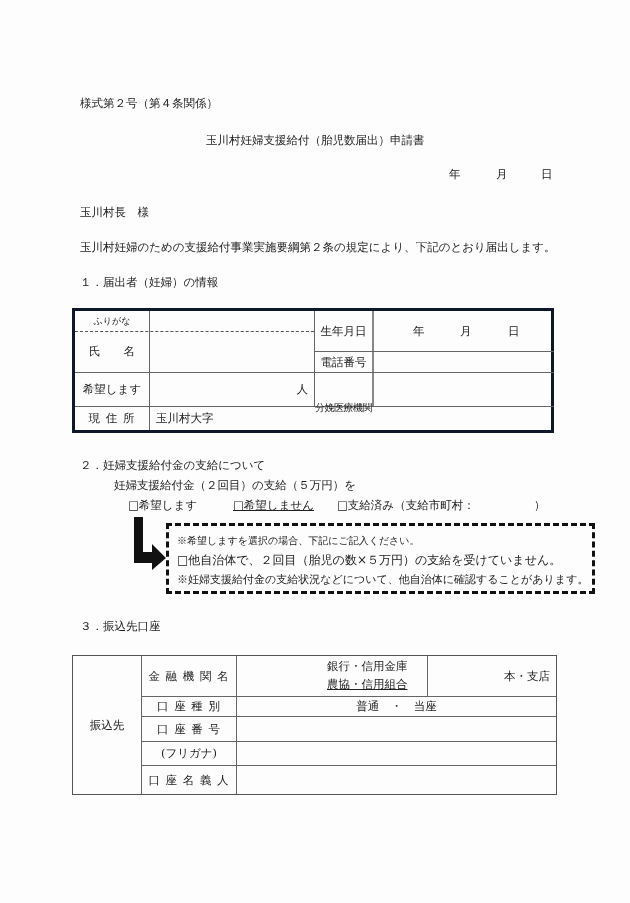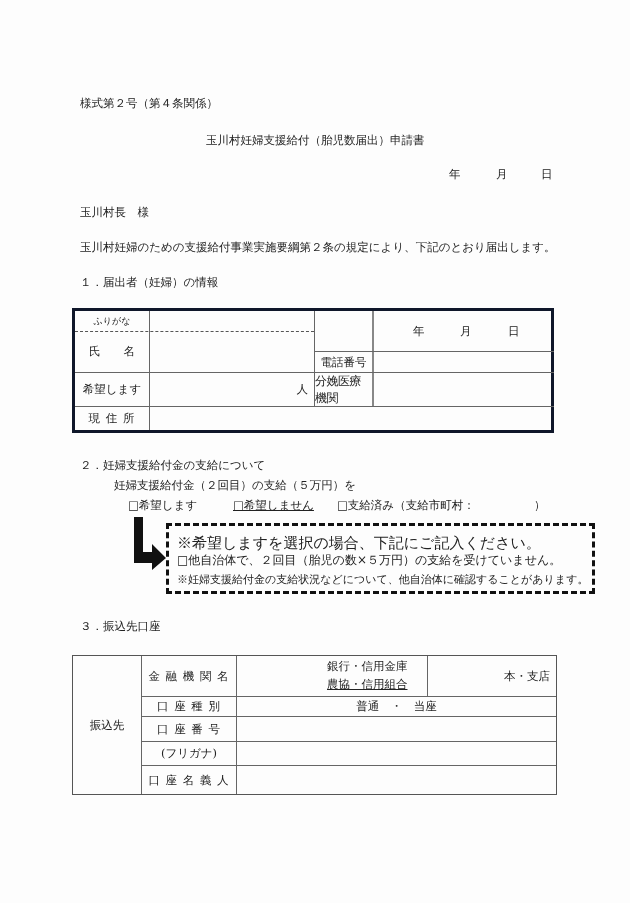--- a/index.html
+++ b/index.html
@@ -36,51 +36,53 @@
   <div class="dash" style="left:0;top:20px;width:239px;"></div>
   <div class="hl" style="left:239px;top:40px;width:240px;"></div>
   <div class="hl" style="left:0;top:61px;width:479px;"></div>
   <div class="hl" style="left:0;top:95px;width:479px;"></div>
 
   <div class="cell center" style="left:0;top:0;width:74px;height:20px;font-size:9px;">ふりがな</div>
   <div class="cell" style="left:75px;top:0;width:164px;height:20px;"></div>
   <div class="cell center" style="left:0;top:20px;width:74px;height:41px;">氏　　名</div>
   <div class="cell" style="left:75px;top:21px;width:164px;height:40px;"></div>
 
+  <div class="cell center" style="left:240px;top:0;width:57px;height:40px;">生年月日</div>
   <div class="cell" style="left:299px;top:0;width:180px;height:40px;">
     <span class="abs" style="left:39px;top:13px;">年</span>
     <span class="abs" style="left:86px;top:13px;">月</span>
     <span class="abs" style="left:134px;top:13px;">日</span>
   </div>
   <div class="cell center" style="left:240px;top:41px;width:57px;height:20px;">電話番号</div>
   <div class="cell" style="left:299px;top:41px;width:180px;height:20px;"></div>
 
   <div class="cell center" style="left:0;top:62px;width:74px;height:33px;">希望します</div>
   <div class="cell" style="left:75px;top:62px;width:164px;height:33px;justify-content:flex-end;padding-right:6px;">
     <span>人</span>
   </div>
-  <div class="cell center" style="left:240px;top:62px;width:57px;height:33px;font-size:12px;letter-spacing:-0.5px;">分娩医療機関</div>
+  <div class="cell center" style="left:240px;top:80px;width:57px;height:33px;font-size:10px;letter-spacing:-0.5px;">分娩医療機関</div>
   <div class="cell" style="left:299px;top:62px;width:180px;height:33px;"></div>
 
   <div class="cell center" style="left:0;top:96px;width:74px;height:23px;letter-spacing:1px;">現 住 所</div>
+  <div class="cell" style="left:75px;top:96px;width:404px;height:23px;padding-left:6px;">玉川村大字</div>
 </div>
 
 <div class="abs" style="left:80px;top:458px;">２．妊婦支援給付金の支給について</div>
 <div class="abs" style="left:114px;top:478px;">妊婦支援給付金（２回目）の支給（５万円）を</div>
 <div class="abs" style="left:128px;top:498px;">□希望します</div>
 <div class="abs" style="left:233px;top:498px;text-decoration:underline;">□希望しません</div>
 <div class="abs" style="left:337px;top:498px;">□支給済み（支給市町村：</div>
 <div class="abs" style="left:534px;top:498px;">）</div>
 
 <svg class="abs" style="left:130px;top:515px;" width="40" height="55">
   <path d="M4 2 H13 V37 H22 V29 L36 43 L22 55 V48 H4 Z" fill="#111"></path>
 </svg>
 
 <div class="dbox">
-  <div class="abs" style="left:8px;top:8px;font-size:15px;">※希望しますを選択の場合、下記にご記入ください。</div>
+  <div class="abs" style="left:8px;top:8px;font-size:10px;">※希望しますを選択の場合、下記にご記入ください。</div>
   <div class="abs" style="left:8px;top:26px;font-size:12px;">□他自治体で、２回目（胎児の数×５万円）の支給を受けていません。</div>
   <div class="abs" style="left:8px;top:46px;font-size:11px;">※妊婦支援給付金の支給状況などについて、他自治体に確認することがあります。</div>
 </div>
 
 <div class="abs" style="left:80px;top:619px;">３．振込先口座</div>
 
 <div class="t2">
   <div class="vl" style="left:68px;top:0;height:138px;"></div>
   <div class="vl" style="left:163px;top:0;height:138px;"></div>
   <div class="vl" style="left:354px;top:0;height:40px;"></div>

